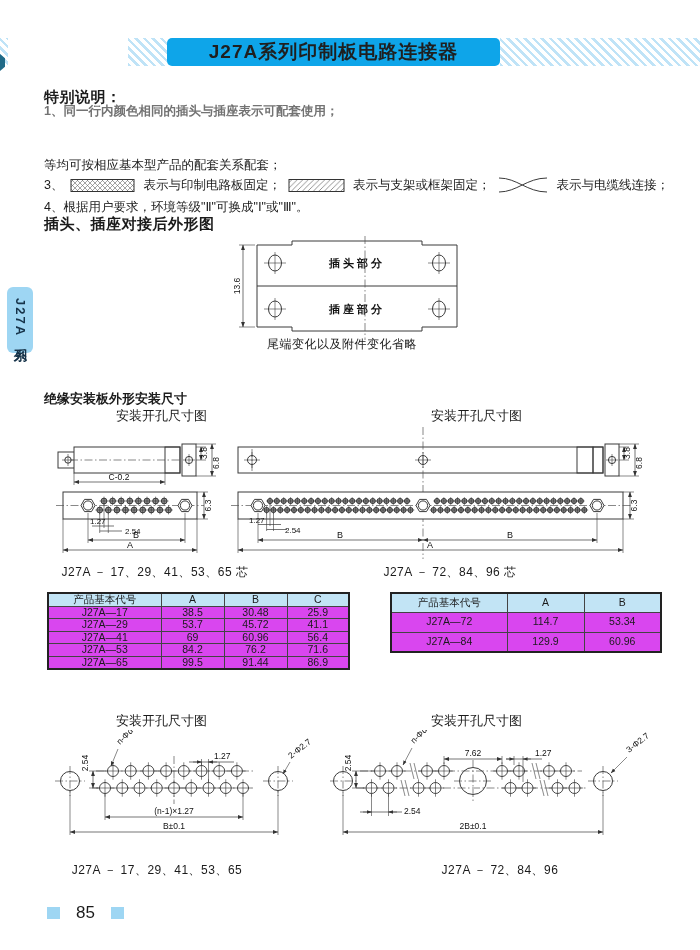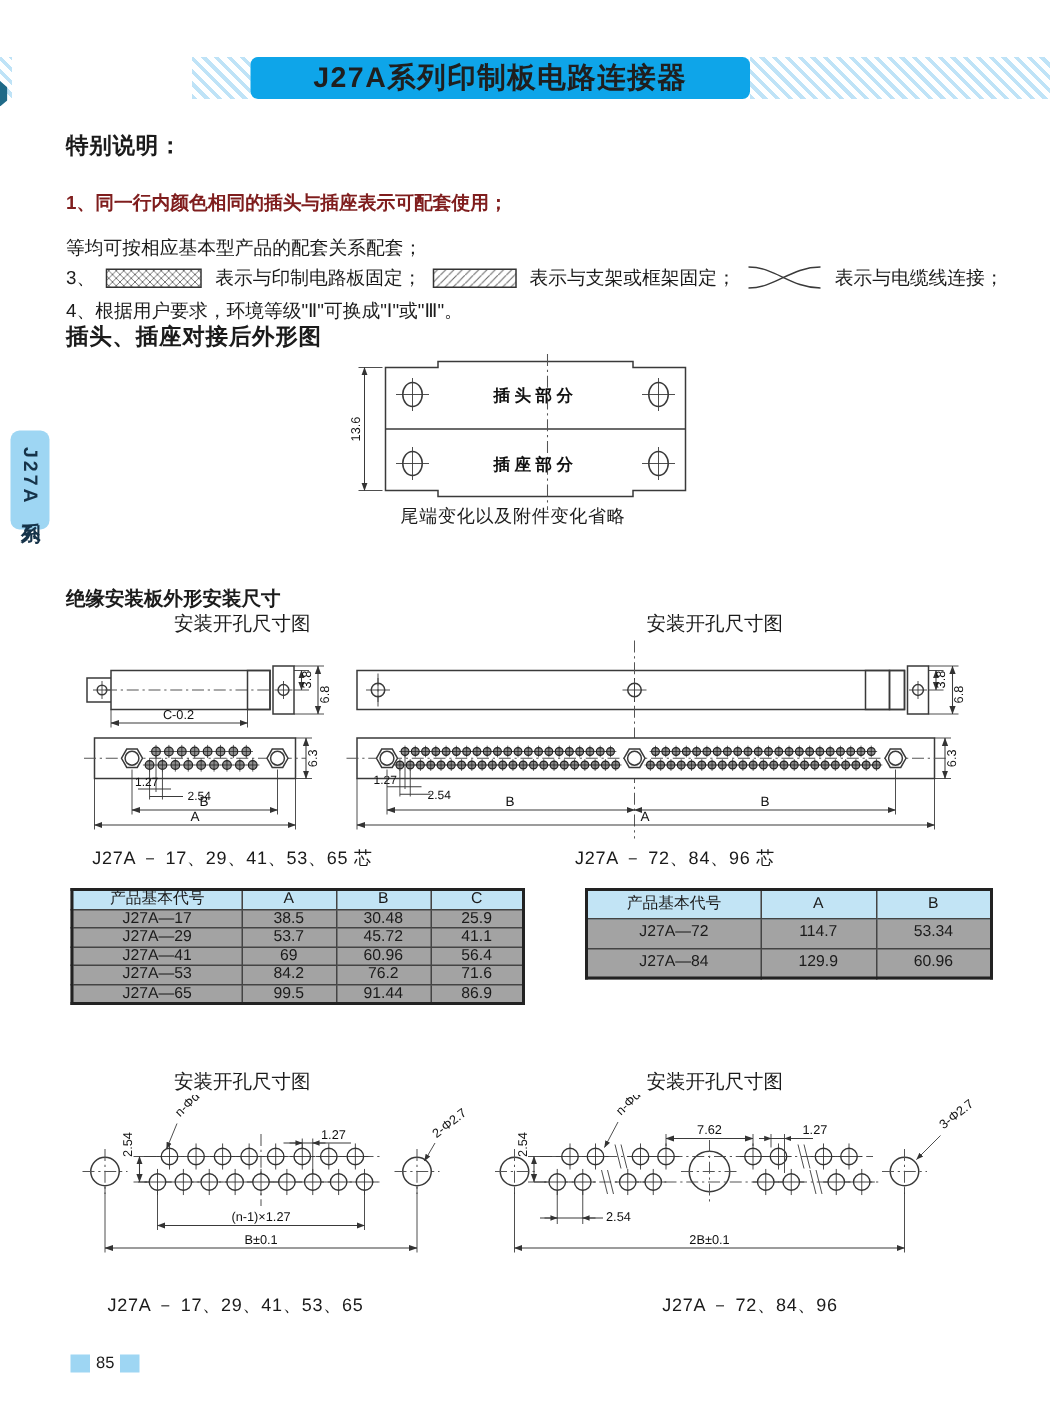--- a/index.html
+++ b/index.html
@@ -12,27 +12,27 @@
   .note{font-size:12.5px;white-space:nowrap}
   .fig-label{font-size:13px;}
   .caption{font-size:12px;text-align:center;letter-spacing:.5px}
   .band-hatch{background:repeating-linear-gradient(45deg,#BFE3F7 0 2.5px,#ffffff 2.5px 6px)}
   #band-title{background:#0ea5e9;border-radius:5px;display:flex;align-items:center;justify-content:center;
               font-size:19px;font-weight:bold;color:#1f1f1f;letter-spacing:1px}
   #side-tab{background:#9ED6F3;border-radius:6px;display:flex;align-items:center;justify-content:center;
             writing-mode:vertical-rl;font-size:13px;font-weight:bold;color:#163349;letter-spacing:2px}
   #edge-mark{background:#1f6a88;clip-path:polygon(0 0,100% 25%,100% 75%,0 100%)}
   .note-row{display:flex;align-items:center;gap:7px}
-  table.tbl{position:absolute;border-collapse:collapse;table-layout:fixed;font-size:10.5px;border:2px solid #222;background:#a3a3a3}
+  table.tbl{position:absolute;border-collapse:collapse;table-layout:fixed;font-size:10.5px;border:2px solid #222;background:#d946ef}
   table.tbl th,table.tbl td{border:1px solid #444;text-align:center;padding:0;line-height:1.1}
   table.tbl th{background:#C2E4F5;font-weight:normal}
   table.tbl.rows6 th,table.tbl.rows6 td{height:12.6px}
   table.tbl.rows4 th,table.tbl.rows4 td{height:19.5px}
   .sq{width:13px;height:12px;background:#9ED6F3}
-  #footer{display:flex;align-items:center;gap:4px;font-size:11px}
+  #footer{display:flex;align-items:center;gap:16px;font-size:17px}
   
   svg .ln{stroke:#3a3a3a;stroke-width:1;fill:none}
   svg .lnf{stroke:#3a3a3a;stroke-width:1;fill:#fff}
   svg .thin{stroke:#3a3a3a;stroke-width:.6;fill:none}
   svg .dim{stroke:#3a3a3a;stroke-width:.7;fill:none}
   svg .cl{stroke:#555;stroke-width:.7;fill:none;stroke-dasharray:8 2.5 1.5 2.5}
   svg text{fill:#111;font-size:8.5px;font-family:"Liberation Sans","DejaVu Sans",sans-serif}
   svg .f9{font-size:9px}
   svg g.holes circle{stroke:#333;stroke-width:.9;fill:#fff}
   svg g.holes line{stroke:#333;stroke-width:.6}
@@ -64,21 +64,21 @@
     <span>J27A系列印制板电路连接器</span>
   </div>
   <div class="abs band-hatch" style="left:500px;top:38px;width:200px;height:28px"></div>
   <div class="abs" id="edge-mark" style="left:0;top:54px;width:5px;height:17px"></div>
 
   <div class="abs" id="side-tab" style="left:7px;top:287px;width:26px;height:66px">
     <span>J27A系列</span>
   </div>
 
   <div class="abs sec-h" style="left:44px;top:88px">特别说明：</div>
-  <div class="abs note" style="left:44px;top:127px;color:#7f1d1d;font-weight:bold">1、同一行内颜色相同的插头与插座表示可配套使用；</div>
+  <div class="abs note" style="left:44px;top:103px;color:#737373;font-weight:bold">1、同一行内颜色相同的插头与插座表示可配套使用；</div>
   <div class="abs note" style="left:44px;top:157px">等均可按相应基本型产品的配套关系配套；</div>
   <div class="abs note note-row" style="left:44px;top:176px;height:18px">
     <span>3、</span>
     <svg width="66" height="15" viewBox="0 0 66 15">
       <rect x="1" y="1.5" width="63" height="12" fill="url(#hx)" stroke="#333" stroke-width="1"></rect>
     </svg>
     <span>表示与印制电路板固定；</span>
     <svg width="58" height="15" viewBox="0 0 58 15">
       <rect x="1" y="1.5" width="55" height="12" fill="url(#hd)" stroke="#333" stroke-width="1"></rect>
     </svg>

